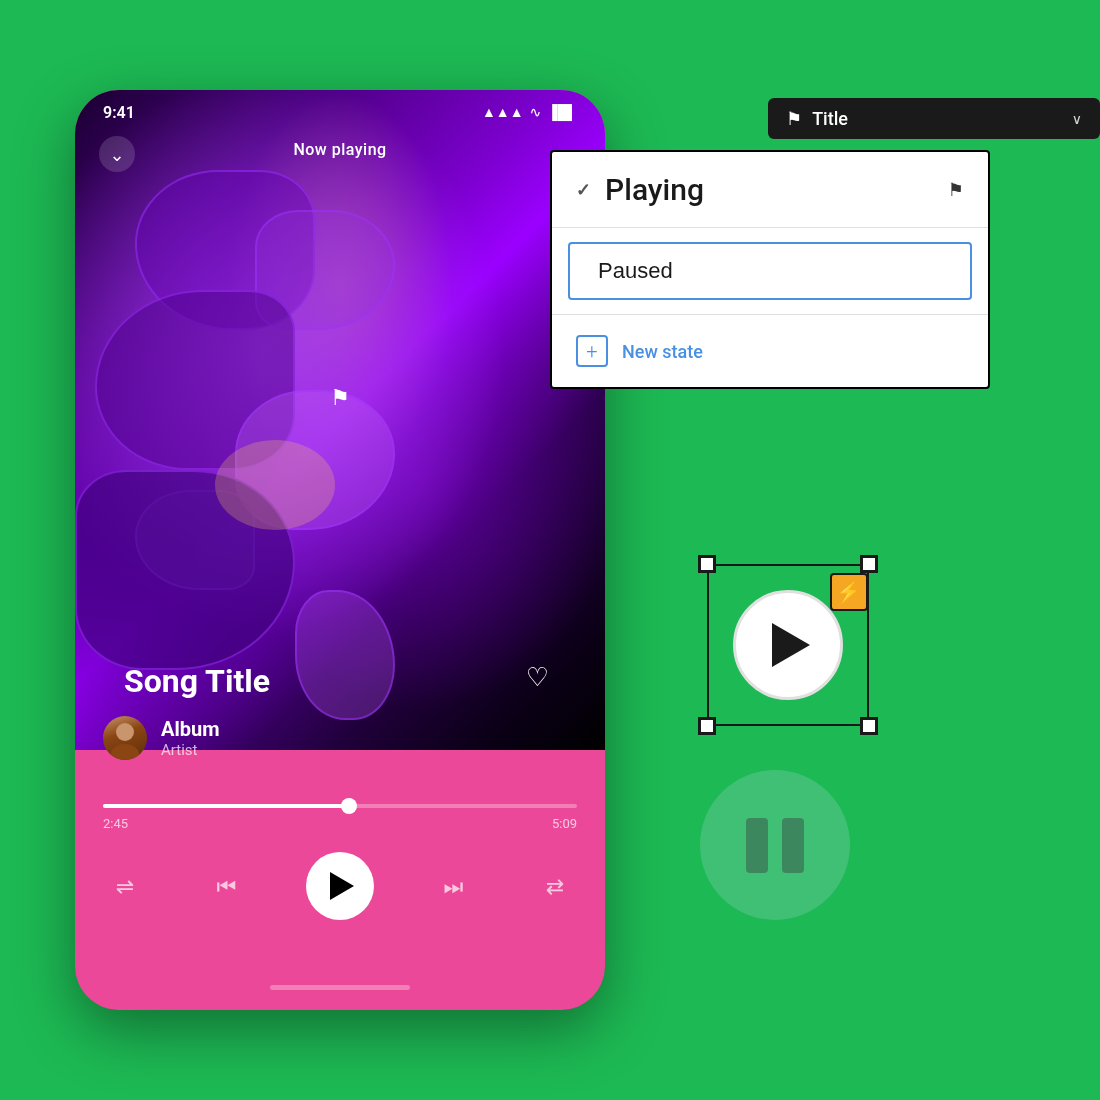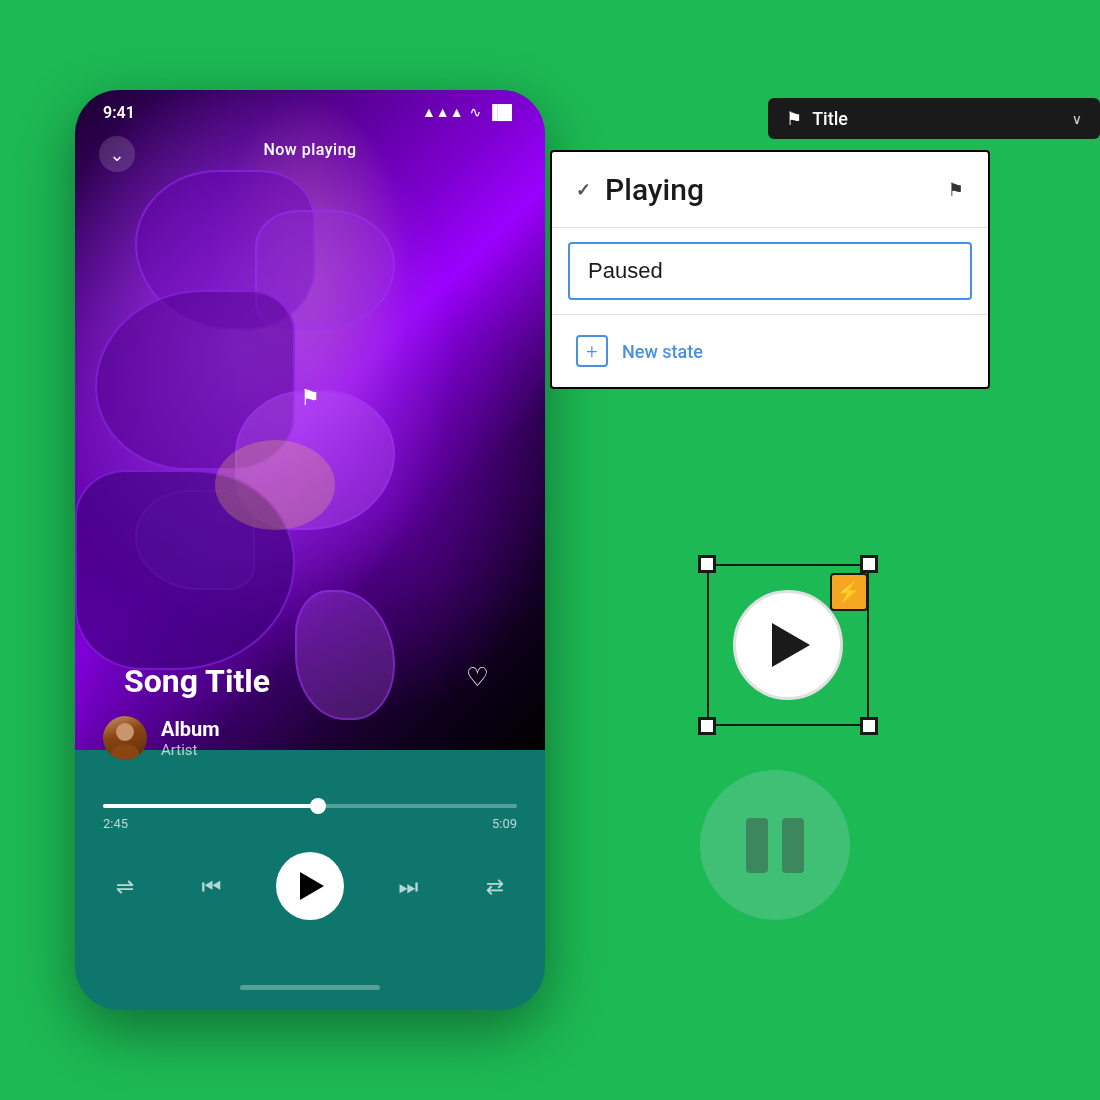--- a/index.html
+++ b/index.html
@@ -11,23 +11,23 @@
       position: relative;
       overflow: hidden;
       font-family: 'Roboto', Arial, sans-serif;
     }
 
     
     .phone {
       position: absolute;
       top: 90px;
       left: 75px;
-      width: 470px;
+      width: 530px;
       height: 920px;
-      background: #0f766e;
+      background: #ec4899;
       border-radius: 44px;
       overflow: hidden;
       box-shadow: 0 20px 60px rgba(0,0,0,0.4);
     }
 
     .phone-status-bar {
       position: absolute;
       top: 0; left: 0; right: 0;
       height: 44px;
       background: transparent;
@@ -345,21 +345,21 @@
 
     .state-input-row {
       padding: 14px 16px;
       border-bottom: 1.5px solid #e0e0e0;
     }
 
     .state-input {
       width: 100%;
       border: 2px solid #4A90E2;
       border-radius: 4px;
-      padding: 14px 18px;
+      padding: 14px 28px;
       font-size: 22px;
       color: #1a1a1a;
       outline: none;
     }
 
     .state-new-row {
       padding: 20px 24px;
       display: flex;
       align-items: center;
       gap: 14px;

